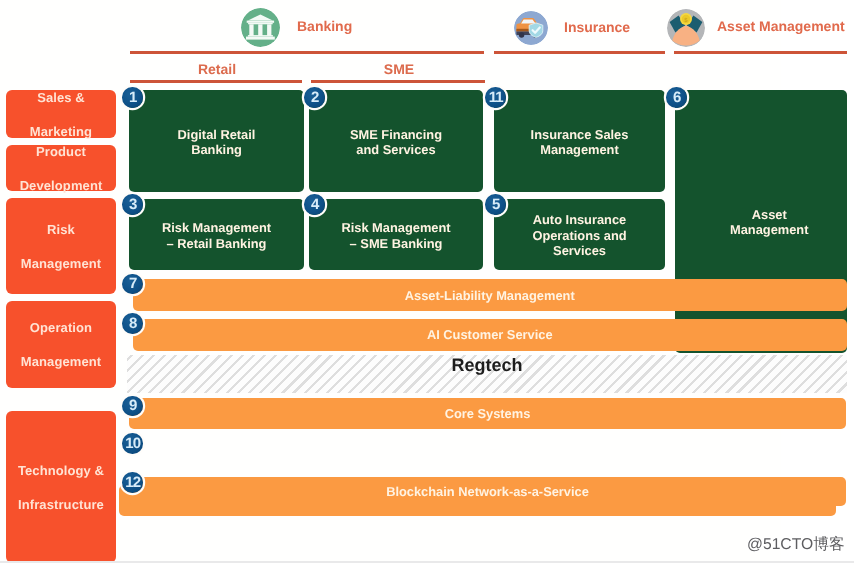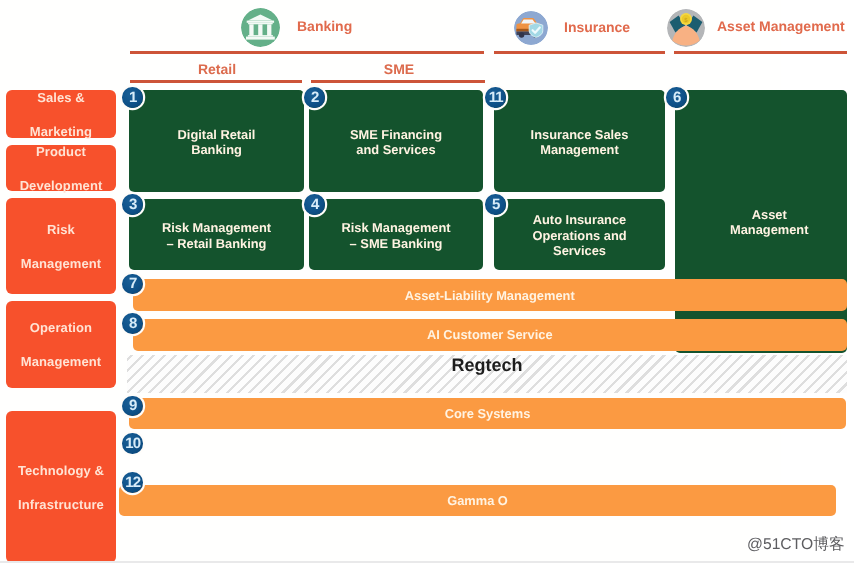--- a/index.html
+++ b/index.html
@@ -171,20 +171,23 @@
   <div class="hatch" style="left:127px;top:354.5px;width:720px;height:38.5px;">
     <span>Regtech</span>
   </div>
 
   <div class="bar" style="left:129px;top:398px;width:717px;height:31px;">
       <span class="ln">Core Systems</span>
     </div>
   <div class="bar" style="left:119px;top:437px;width:717px;height:31px;margin-top:48px;">
       <span class="ln">Gamma O</span>
     </div>
+  <div class="bar" style="left:129px;top:477px;width:717px;height:29px;">
+      <span class="ln">Blockchain Network-as-a-Service</span>
+    </div>
 
 
   <div class="num" style="left:122px;top:87px;">1</div>
   <div class="num" style="left:304px;top:87px;">2</div>
   <div class="num" style="left:485px;top:87px;">11</div>
   <div class="num" style="left:666px;top:87px;">6</div>
   <div class="num" style="left:122px;top:194px;">3</div>
   <div class="num" style="left:304px;top:194px;">4</div>
   <div class="num" style="left:485px;top:194px;">5</div>
   <div class="num" style="left:122px;top:273.5px;">7</div>

